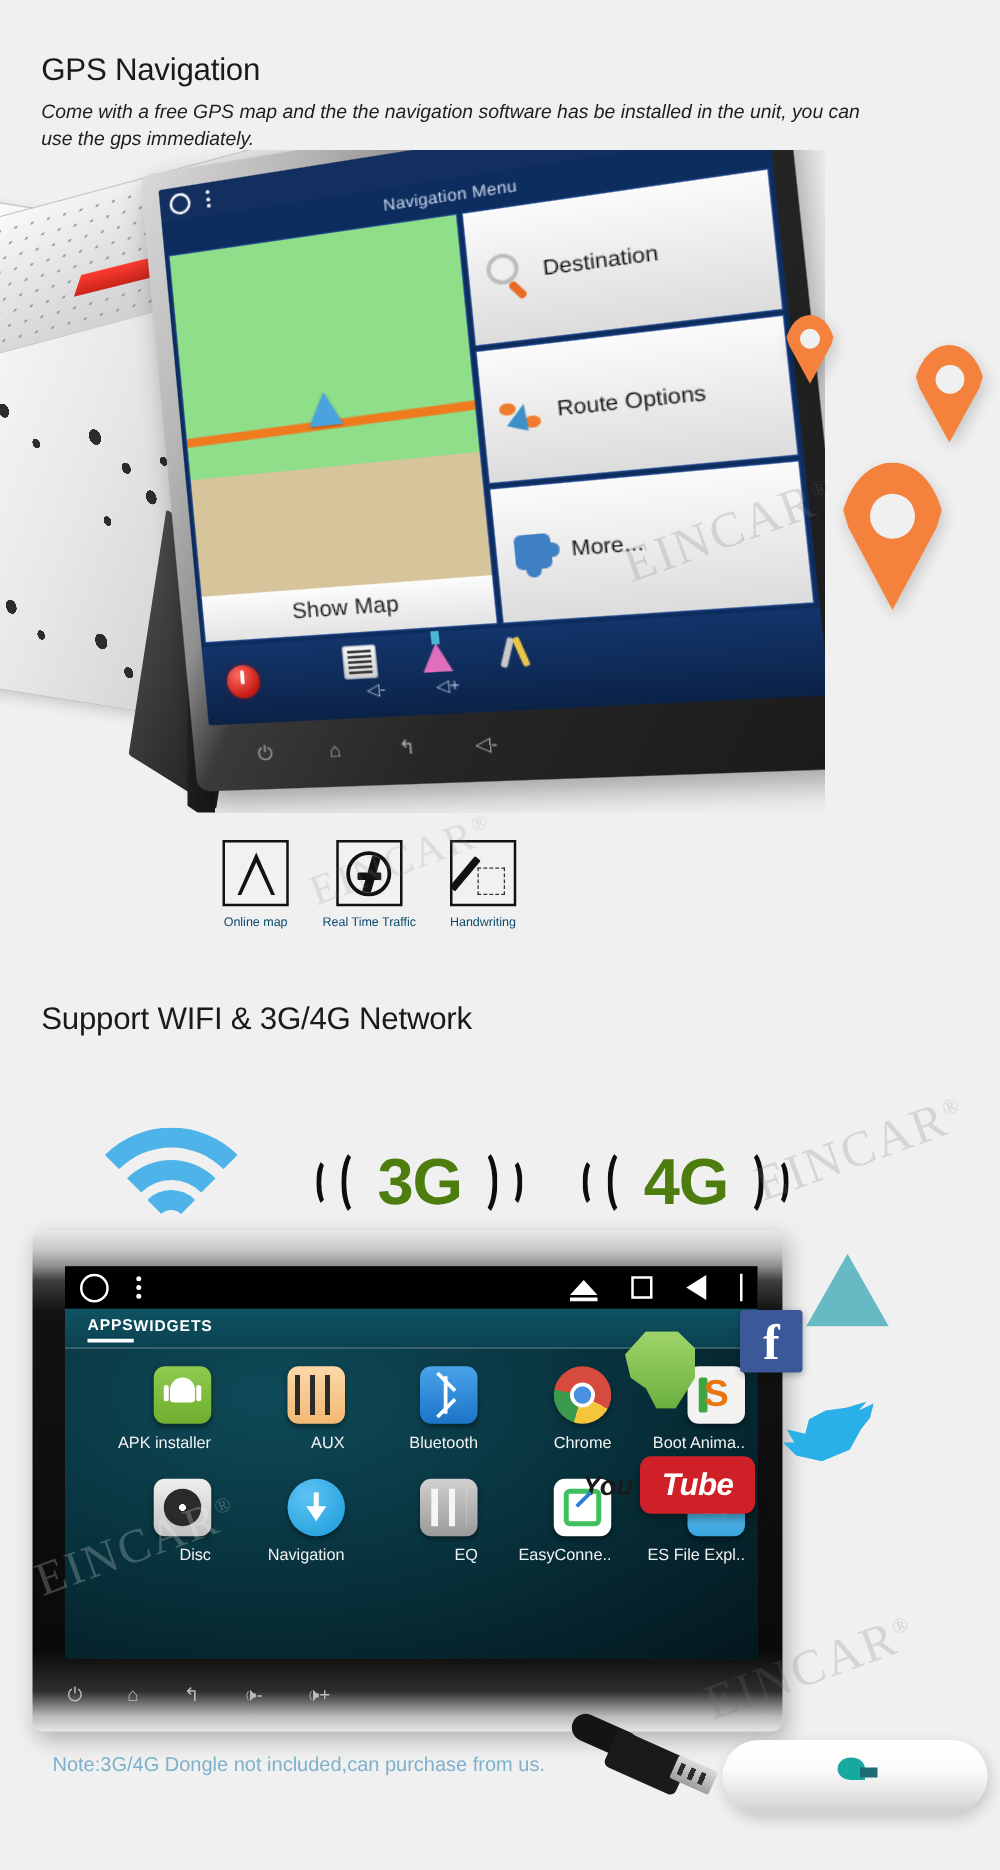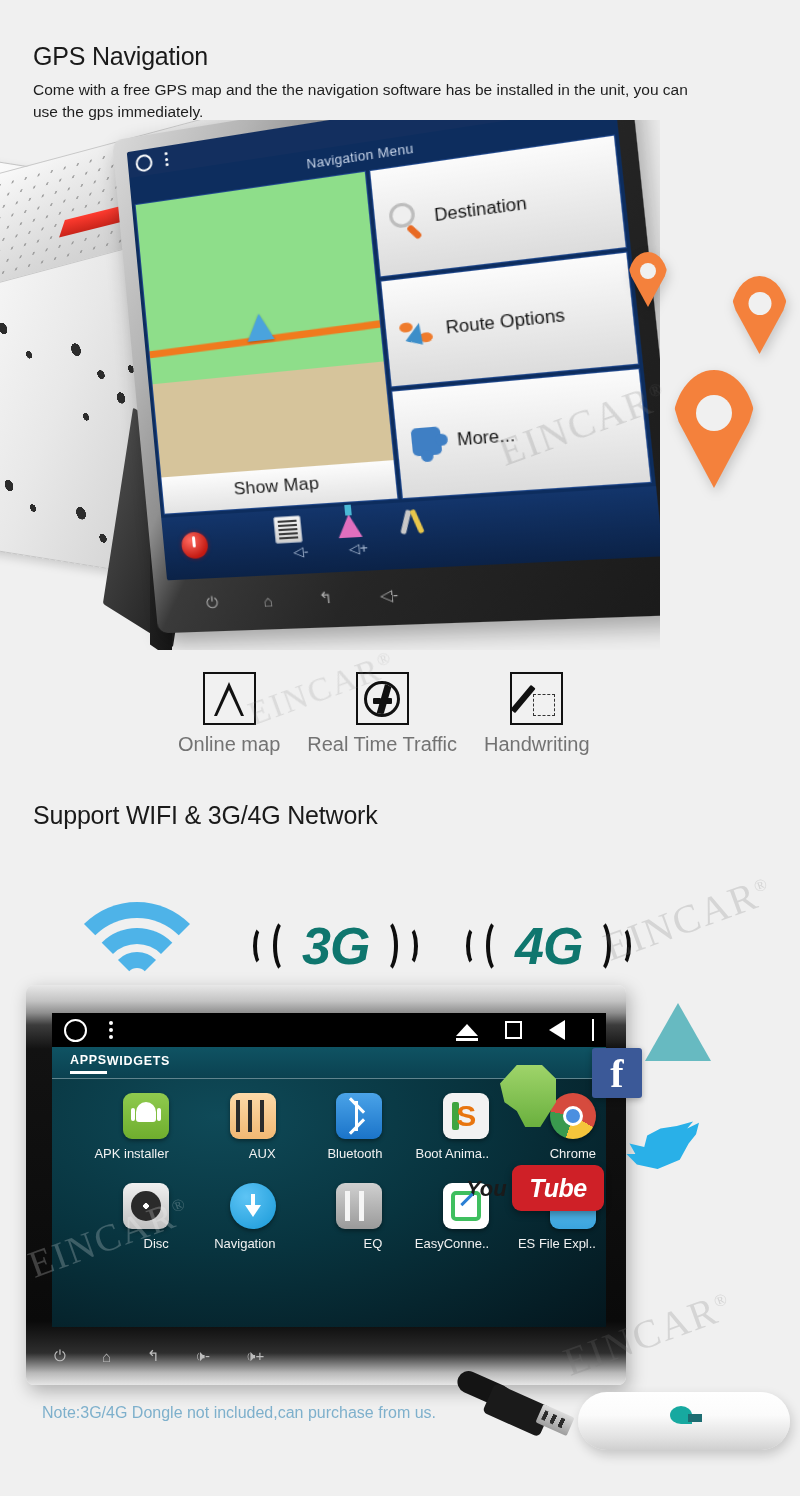--- a/index.html
+++ b/index.html
@@ -14,21 +14,21 @@
   
   .sec-title {
     font-size: 25px; font-weight: 400; color: #1a1a1a;
     letter-spacing: -0.2px;
   }
   .sec-body {
     font-size: 15.5px; line-height: 1.45; color: #1e1e1e;
   }
 
   #gps-title { position: absolute; left: 33px; top: 42px; }
-  #gps-desc  { position: absolute; left: 33px; top: 79px; width: 660px; }
+  #gps-desc  { position: absolute; left: 33px; top: 79px; width: 660px; font-style: italic; }
 
   #wifi-title { position: absolute; left: 33px; top: 801px; }
   #wifi-desc  { position: absolute; left: 33px; top: 845px; width: 715px; }
 
   
   #gps-photo {
     position: absolute; left: 0px; top: 120px; width: 660px; height: 530px;
     overflow: hidden;
   }
   
@@ -177,21 +177,21 @@
     color:#a8a8a8; font-size:15px;
   }
 
   
   #feature-row { position:absolute; left:178px; top:672px; display:flex; gap:27px; }
   .feat { display:flex; flex-direction:column; align-items:center; width:auto; }
   .feat-box {
     width:53px; height:53px; border:2.4px solid #111; background:#f1f1f1;
     position:relative; display:flex; align-items:center; justify-content:center; margin-bottom:8px;
   }
-  .feat-label { font-size:20px; color:#737373; white-space:nowrap; }
+  .feat-label { font-size:10px; color:#0c4a6e; white-space:nowrap; }
   .ic-compass { width:0;height:0;border-left:15px solid transparent;border-right:15px solid transparent;border-bottom:34px solid #111; position:relative; }
   .ic-compass:after { content:""; position:absolute; left:-12px; top:8px; width:0;height:0;border-left:12px solid transparent;border-right:12px solid transparent;border-bottom:26px solid #f1f1f1; }
   .ic-traffic { width:36px;height:36px;border-radius:50%;border:3px solid #111; position:relative; overflow:hidden; background:#f1f1f1; }
   .ic-traffic .slash { position:absolute; left:13px; top:-6px; width:7px; height:48px; background:#111; transform:rotate(16deg); }
   .ic-traffic .car { position:absolute; width:8px;height:6px;background:#111;top:14px;border-radius:1px; }
   .ic-traffic .car.a { left:6px; } .ic-traffic .car.b { right:5px; }
   .ic-pin { position:relative; width:34px;height:34px; }
   .ic-pin .head { position:absolute; left:9px; top:0; width:16px;height:18px;background:#111;border-radius:50% 50% 45% 45%; }
   .ic-pin .head:after { content:""; position:absolute; left:4.5px; top:4px; width:7px;height:7px;background:#f1f1f1;border-radius:50%; }
   .ic-pin .base { position:absolute; left:0; bottom:2px; width:34px;height:16px;background:#111; clip-path: polygon(0 100%, 30% 20%, 50% 55%, 70% 20%, 100% 100%); }
@@ -225,21 +225,21 @@
     position:absolute; left:50%; transform:translateX(-50%);
     border:16px solid #4eb3e8; border-bottom-color:transparent;
     border-left-color:transparent; border-right-color:transparent;
     border-radius:50%;
   }
   .wv.big  { width:150px; height:150px; top:0; }
   .wv.mid  { width:100px; height:100px; top:26px; }
   .wv.sml  { width:54px;  height:54px;  top:50px; }
   .wifi-dot { position:absolute; left:50%; transform:translateX(-50%); top:86px; width:25px;height:25px;border-radius:50%;background:#4eb3e8; }
 
-  .net-badge { position:absolute; display:flex; align-items:center; gap:4px; color:#0f766e;font-style:italic; }
+  .net-badge { position:absolute; display:flex; align-items:center; gap:4px; color:#4d7c0f; }
   .net-badge .txt { font-size:52px; font-weight:700; letter-spacing:-1px; line-height:1; }
   .arcs { display:flex; gap:3px; align-items:center; }
   .arc { border:4px solid #0d0d0d; border-radius:50%; border-right-color:transparent; border-top-color:transparent; border-bottom-color:transparent; }
   .arc.s1 { width:17px;height:40px; }
   .arc.s2 { width:25px;height:56px; }
   .arcs.right { transform: scaleX(-1); }
   #badge-3g { left:253px; top:918px; }
   #badge-4g { left:466px; top:918px; }
 
   
@@ -590,26 +590,26 @@
             <div class="app-ico ico-aux"></div>
             <div class="app-name">AUX</div>
           </div>
           <div class="and-app">
             <div class="app-ico ico-bt">
                 <div class="bt"></div>
               </div>
             <div class="app-name">Bluetooth</div>
           </div>
           <div class="and-app">
+            <div class="app-ico ico-chrome"></div>
+            <div class="app-name">Chrome</div>
+          </div>
+          <div class="and-app">
             <div class="app-ico ico-boot"></div>
             <div class="app-name">Boot Anima..</div>
-          </div>
-          <div class="and-app">
-            <div class="app-ico ico-chrome"></div>
-            <div class="app-name">Chrome</div>
           </div>
         </div>
 
         <div class="and-row" style="margin-top:22px">
           <div class="and-app">
             <div class="app-ico ico-disc"></div>
             <div class="app-name">Disc</div>
           </div>
           <div class="and-app">
             <div class="app-ico ico-dl">

